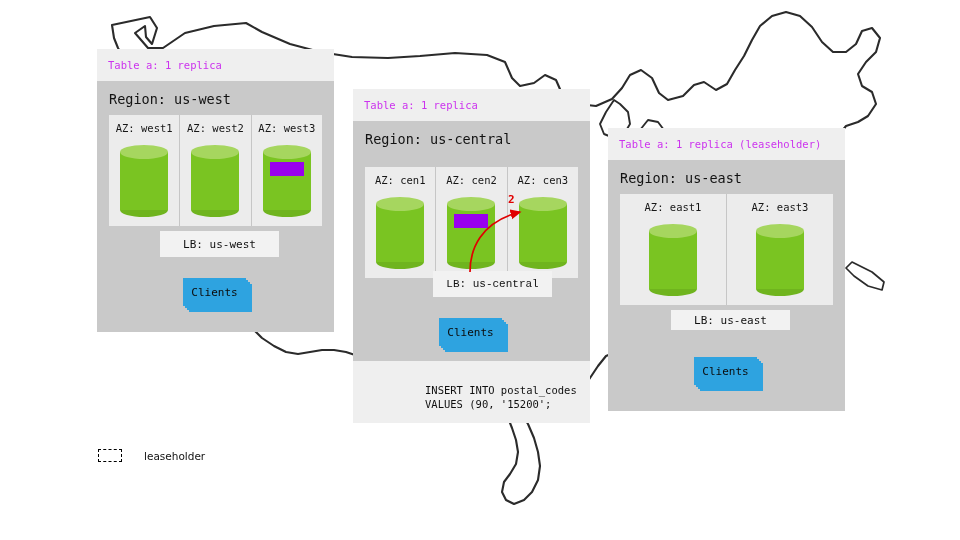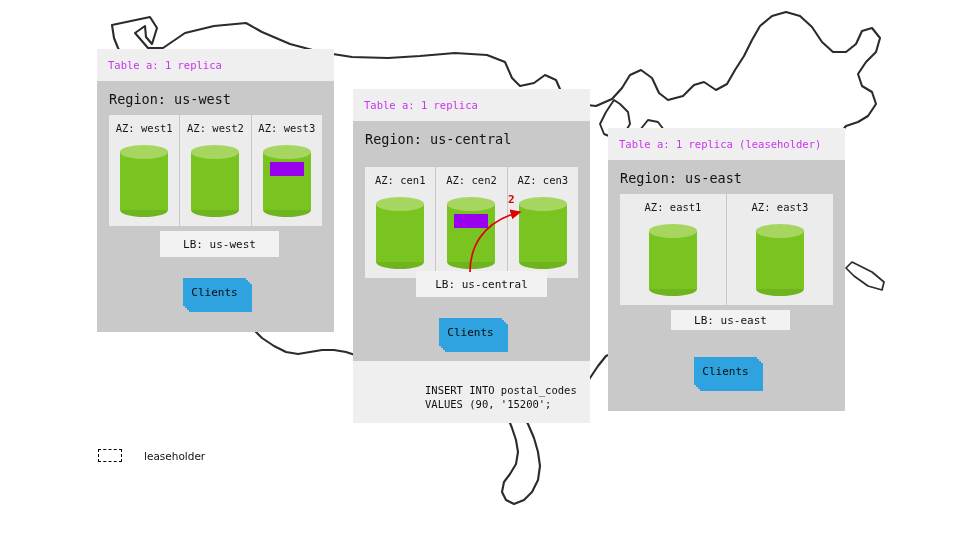--- a/index.html
+++ b/index.html
@@ -223,21 +223,21 @@
             <div class="bot"></div>
             <div class="body"></div>
             <div class="top"></div>
           </div>
         </div>
       </div>
     </div>
 
     <div class="step-num" style="left:155px;top:104px;">2</div>
 
-    <div class="lb-box" style="left:63px;top:182px;width:131px;height:26px;">
+    <div class="lb-box" style="left:80px;top:182px;width:119px;height:26px;font-family:Liberation Mono, monospace;">
       <span>LB: us-central</span>
     </div>
 
     <div class="clients" style="left:86px;top:229px;width:69px;height:34px;">
       <div class="sh" style="left:6px;top:6px;width:63px;height:28px;"></div>
       <div class="sh" style="left:4px;top:4px;width:63px;height:28px;"></div>
       <div class="sh" style="left:2px;top:2px;width:63px;height:28px;"></div>
       <div class="face" style="width:63px;height:28px;">
         <span>Clients</span>
       </div>

